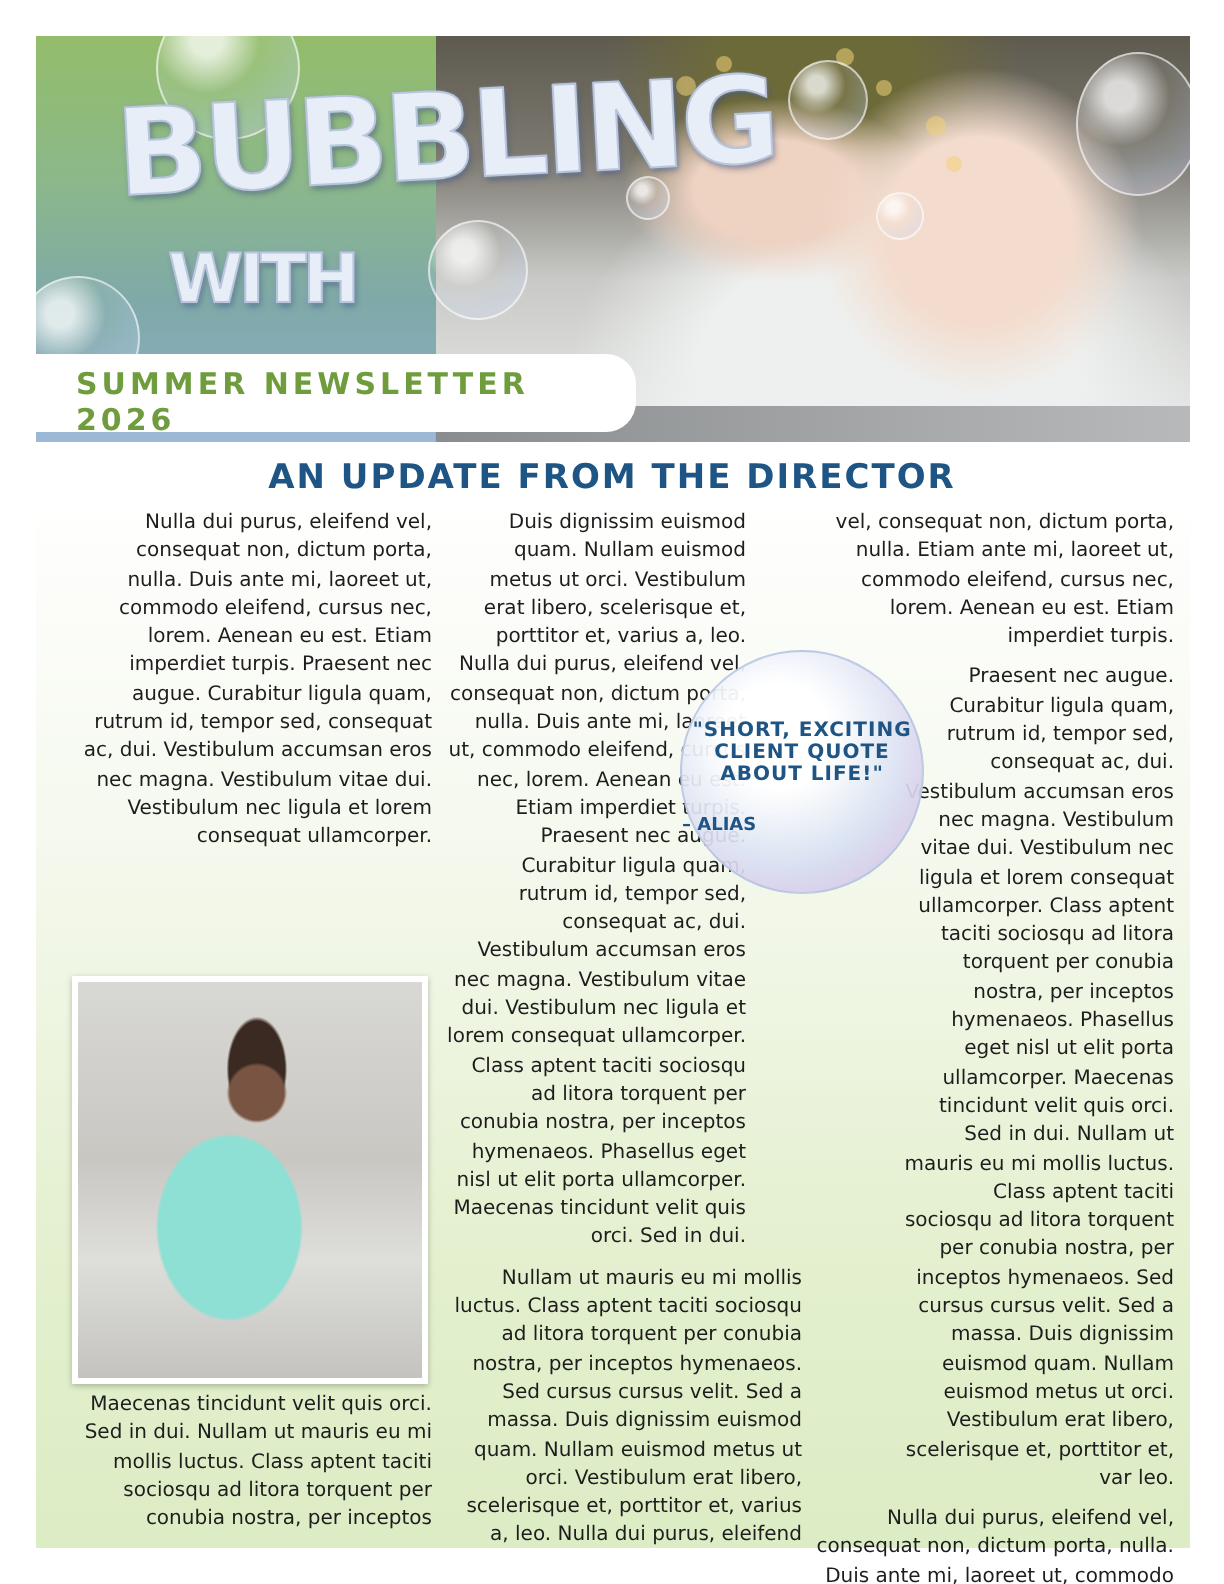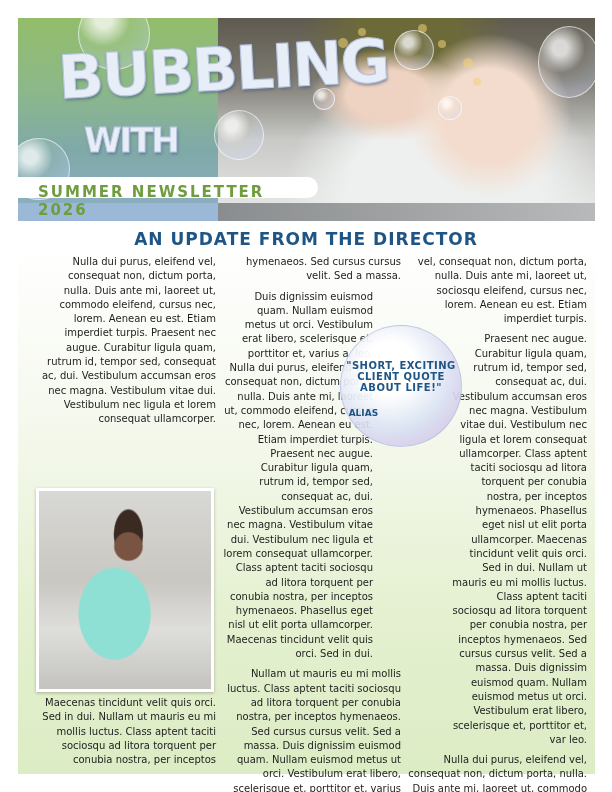--- a/index.html
+++ b/index.html
@@ -43,21 +43,21 @@
     position: absolute; display: block;
     font-family: "DejaVu Sans", sans-serif; font-weight: bold; color: #e8eef8;
     text-shadow: 0 0 2px #9aa8c4, 1px 2px 3px rgba(60,80,120,0.6);
     -webkit-text-stroke: 1px #b9c6de;
     letter-spacing: -2px;
   }
   .t1 { left: 18px; top: 2px; font-size: 60px; transform: rotate(-3deg); }
   .t2 { left: 44px; top: 88px; font-size: 34px; }
   .t3 { left: 150px; top: 74px; font-size: 70px; }
   .ribbon {
-    position: absolute; left: 18px; top: 177px; width: 300px; height: 21px;
+    position: absolute; left: 18px; top: 177px; width: 300px; height: 39px;
     background: #ffffff; border-radius: 0 15px 15px 0; text-decoration: underline;
   }
   .ribbon-text {
     position: absolute; left: 20px; top: 6px;
     font-family: "DejaVu Sans", sans-serif; font-weight: bold; font-size: 15px; letter-spacing: 2px;
     color: #6f9d3e;
   }
   
   .section-title {
     position: absolute; left: 0; top: 229px; width: 612px; text-align: center;
@@ -136,27 +136,26 @@
   <p>Nulla dui purus, eleifend vel, consequat non, dictum porta, nulla. Duis ante mi, laoreet ut, commodo eleifend, cursus nec, lorem. Aenean eu est. Etiam imperdiet turpis. Praesent nec augue. Curabitur ligula quam, rutrum id, tempor sed, consequat ac, dui. Vestibulum accumsan eros nec magna. Vestibulum vitae dui. Vestibulum nec ligula et lorem consequat ullamcorper.</p>
 </div>
 
 <div class="photo" title="smiling baby crawling on carpet"></div>
 
 <div class="col col1" style="top:696px;">
   <p>Maecenas tincidunt velit quis orci. Sed in dui. Nullam ut mauris eu mi mollis luctus. Class aptent taciti sociosqu ad litora torquent per conubia nostra, per inceptos</p>
 </div>
 
 <div class="col col2">
-  <p>hymenaeos. Sed cursus cursus velit. Sed a massa.</p>
   <p style="padding-right:28px;">Duis dignissim euismod quam. Nullam euismod metus ut orci. Vestibulum erat libero, scelerisque et, porttitor et, varius a, leo. Nulla dui purus, eleifend vel, consequat non, dictum porta, nulla. Duis ante mi, laoreet ut, commodo eleifend, cursus nec, lorem. Aenean eu est. Etiam imperdiet turpis. Praesent nec augue. Curabitur ligula quam, rutrum id, tempor sed, consequat ac, dui. Vestibulum accumsan eros nec magna. Vestibulum vitae dui. Vestibulum nec ligula et lorem consequat ullamcorper. Class aptent taciti sociosqu ad litora torquent per conubia nostra, per inceptos hymenaeos. Phasellus eget nisl ut elit porta ullamcorper. Maecenas tincidunt velit quis orci. Sed in dui.</p>
   <p>Nullam ut mauris eu mi mollis luctus. Class aptent taciti sociosqu ad litora torquent per conubia nostra, per inceptos hymenaeos. Sed cursus cursus velit. Sed a massa. Duis dignissim euismod quam. Nullam euismod metus ut orci. Vestibulum erat libero, scelerisque et, porttitor et, varius a, leo. Nulla dui purus, eleifend</p>
 </div>
 
 <div class="col col3">
-  <p>vel, consequat non, dictum porta, nulla. Duis ante mi, laoreet ut, sociosqu eleifend, cursus nec, lorem. Aenean eu est. Etiam imperdiet turpis.</p>
+  <p>vel, consequat non, dictum porta, nulla. Etiam ante mi, laoreet ut, commodo eleifend, cursus nec, lorem. Aenean eu est. Etiam imperdiet turpis.</p>
   <p style="padding-left:44px;">Praesent nec augue. Curabitur ligula quam, rutrum id, tempor sed, consequat ac, dui. Vestibulum accumsan eros nec magna. Vestibulum vitae dui. Vestibulum nec ligula et lorem consequat ullamcorper. Class aptent taciti sociosqu ad litora torquent per conubia nostra, per inceptos hymenaeos. Phasellus eget nisl ut elit porta ullamcorper. Maecenas tincidunt velit quis orci. Sed in dui. Nullam ut mauris eu mi mollis luctus. Class aptent taciti sociosqu ad litora torquent per conubia nostra, per inceptos hymenaeos. Sed cursus cursus velit. Sed a massa. Duis dignissim euismod quam. Nullam euismod metus ut orci. Vestibulum erat libero, scelerisque et, porttitor et, var leo.</p>
   <p>Nulla dui purus, eleifend vel, consequat non, dictum porta, nulla. Duis ante mi, laoreet ut, commodo eleifend, cursus nec, lorem. Aenean eu est. Etiam imperdiet turpis. Praesent nec</p>
 </div>
 
 <div class="quote-bubble">
   <div class="quote-text">"SHORT, EXCITING CLIENT QUOTE ABOUT LIFE!"</div>
   <div class="quote-attr">– ALIAS</div>
 </div>
 
 </body></html>

